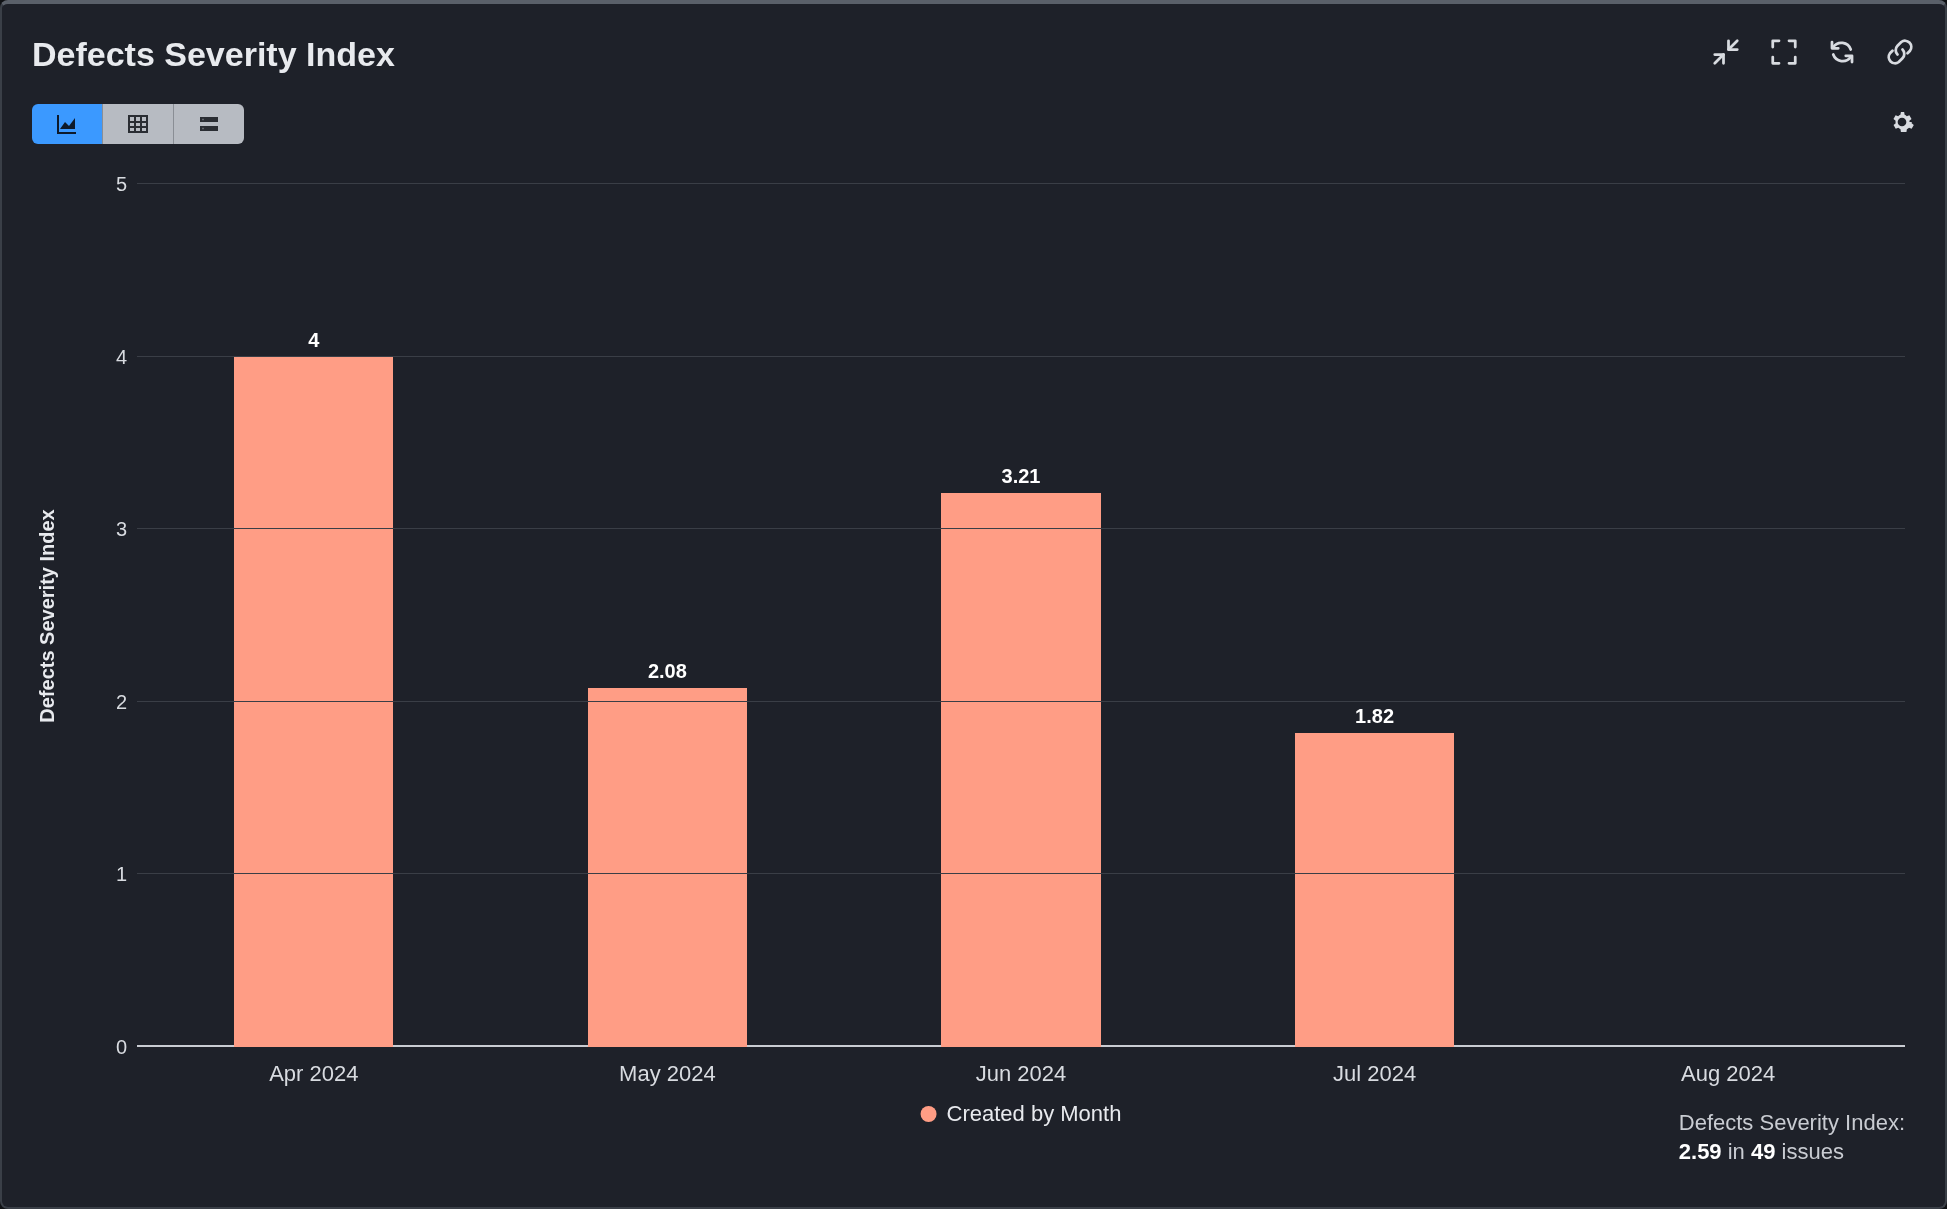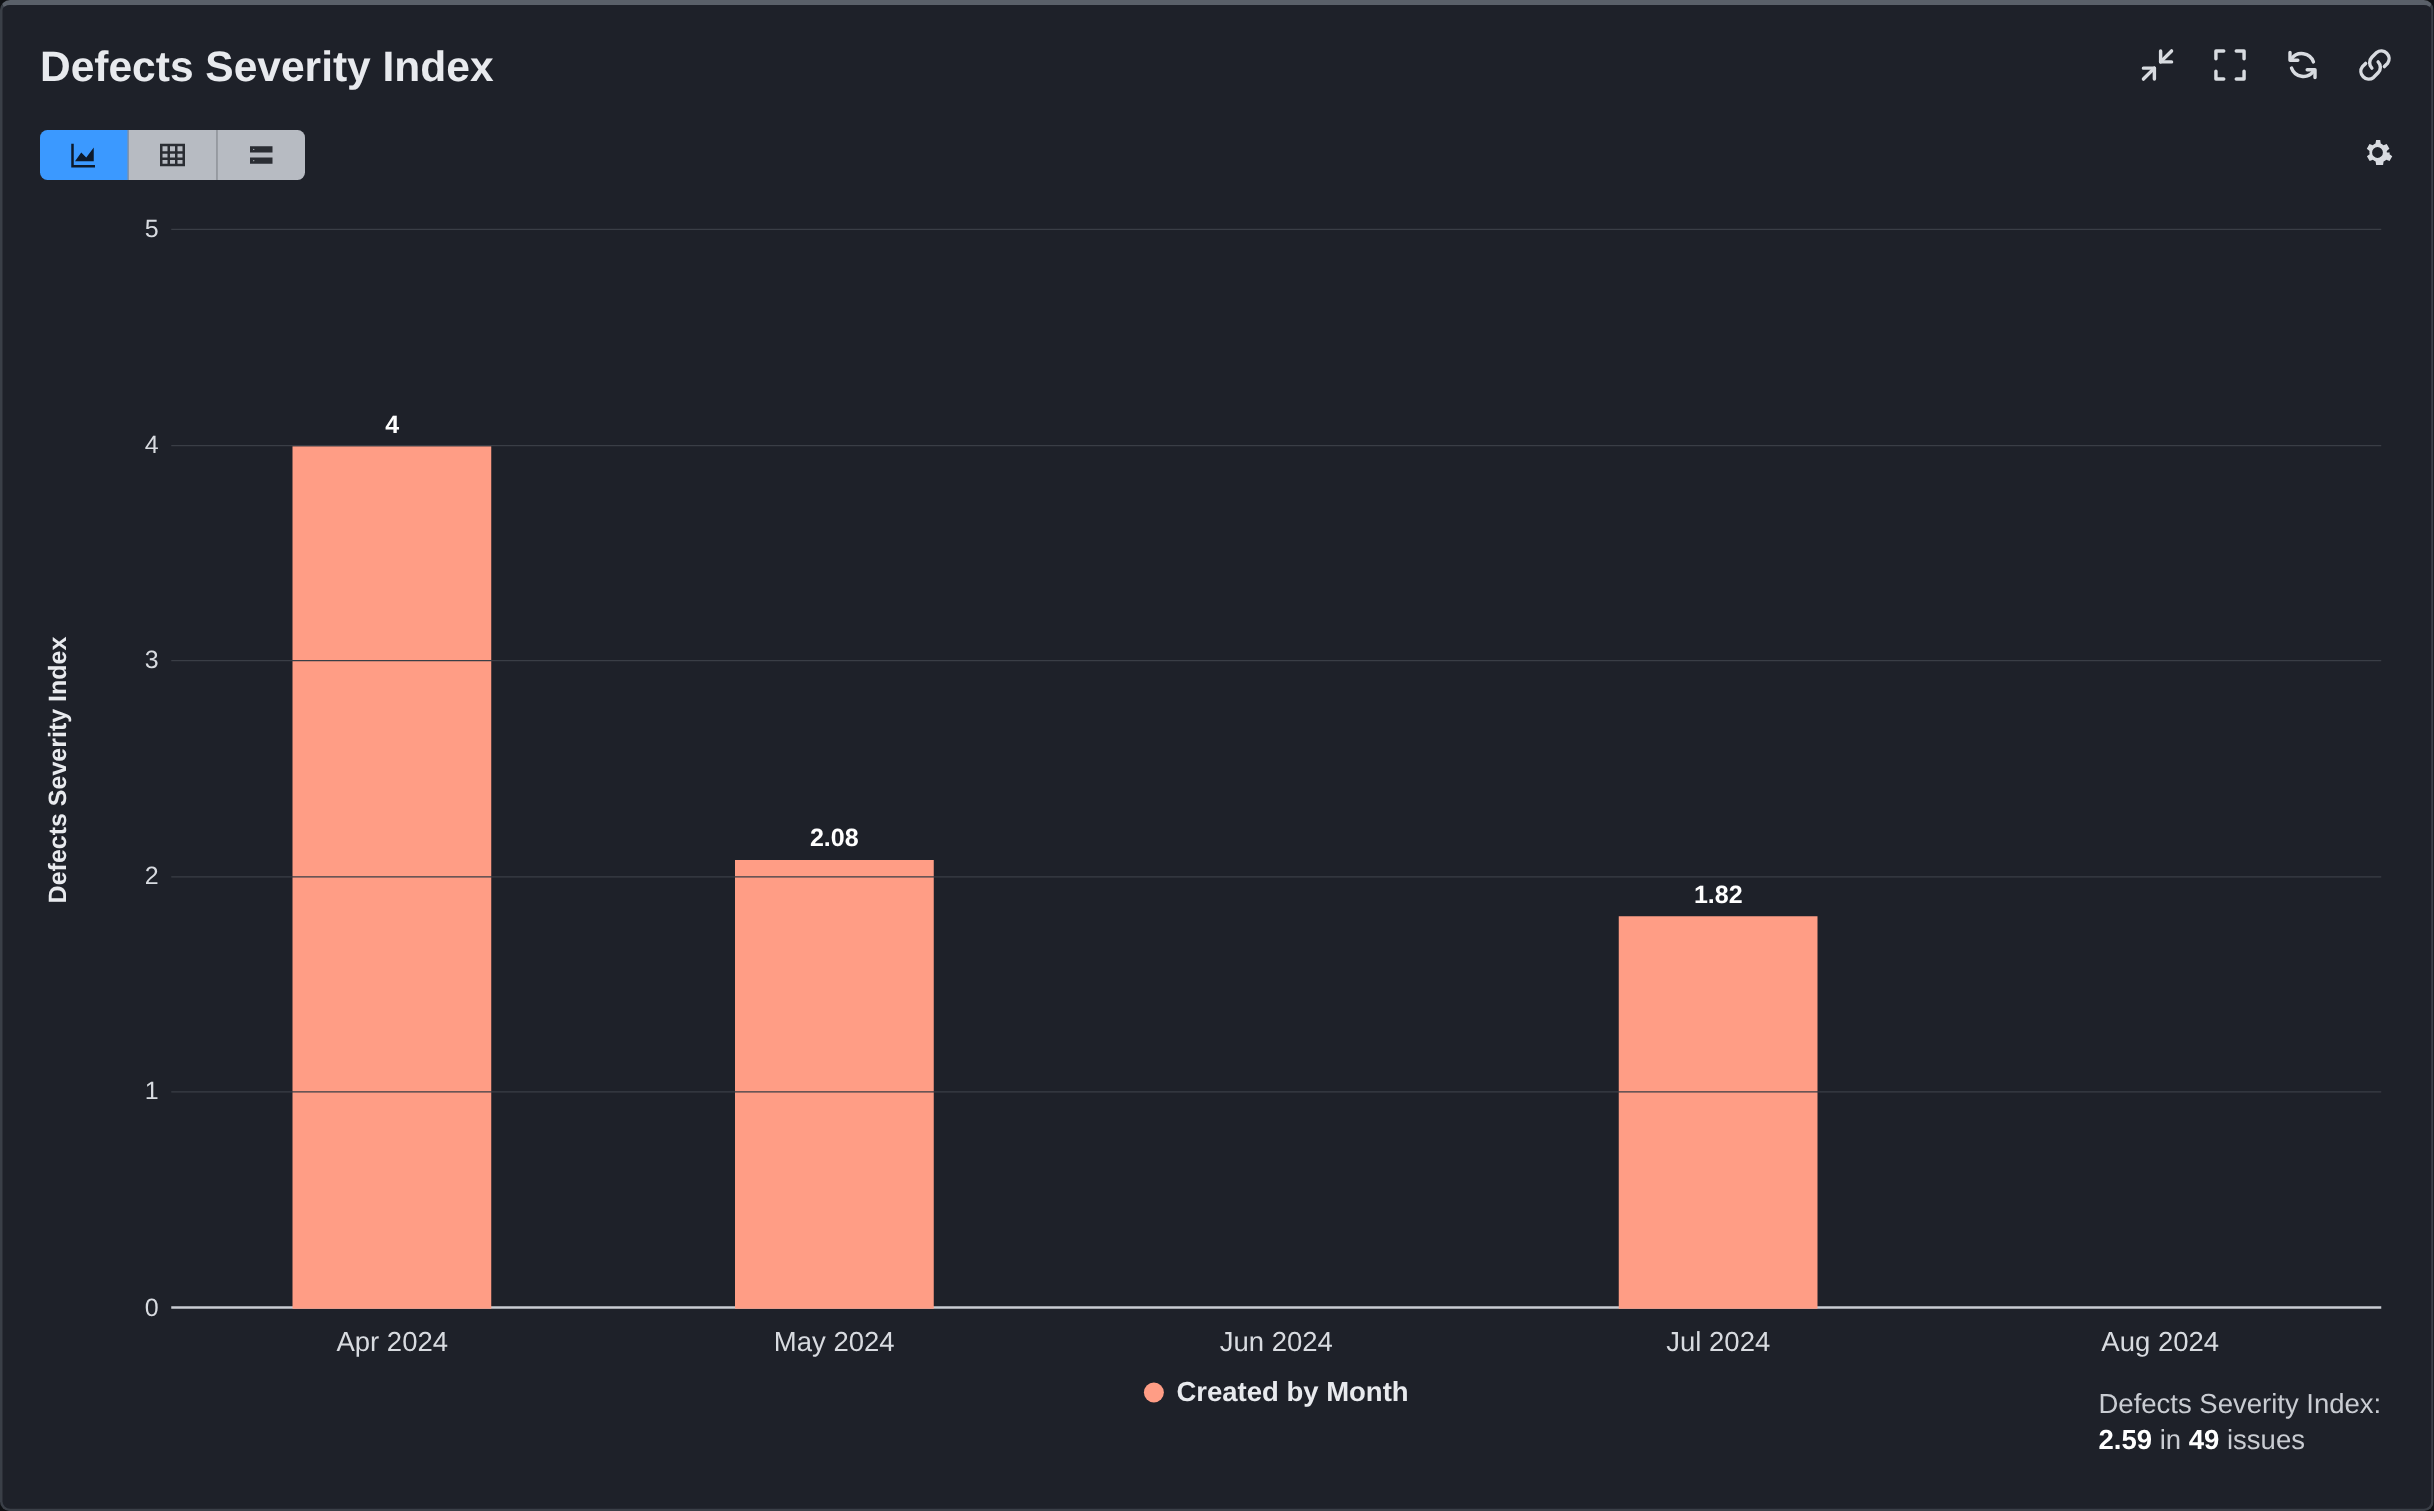--- a/index.html
+++ b/index.html
@@ -161,21 +161,21 @@
   }
   .legend{
     position:absolute;
     left:50%;
     transform:translateX(-50%);
     bottom:-80px;
     display:flex;
     align-items:center;
     gap:10px;
     font-size:22px;
-    font-weight:700;
+    font-weight:400;
     color:#e8eaee;
   }
   .legend-dot{
     width:16px;height:16px;border-radius:50%;
     background:#ff9d85;
   }
   .footer{
     position:absolute;
     right:40px;
     bottom:40px;
@@ -255,20 +255,23 @@
   <div class="chart-wrap">
     <div class="y-axis-title">Defects Severity Index</div>
     <div class="plot" id="plot">
       <div class="baseline"></div>
       <div class="bars" id="bars">
           <div class="bar" style="left: 5.5%; width: 9%; height: 80%; background: rgb(255, 157, 133);">
             <div class="bar-label">4</div>
           </div>
           <div class="bar" style="left: 25.5%; width: 9%; height: 41.6%; background: rgb(255, 157, 133); margin-top: 34px;">
             <div class="bar-label">2.08</div>
+          </div>
+          <div class="bar" style="left: 45.5%; width: 9%; height: 64.2%; background: rgb(255, 157, 133);">
+            <div class="bar-label">3.21</div>
           </div>
           <div class="bar" style="left: 65.5%; width: 9%; height: 36.4%; background: rgb(255, 157, 133);">
             <div class="bar-label">1.82</div>
           </div>
         </div>
       <div class="legend">
         <span class="legend-dot"></span>
         <span>Created by Month</span>
       </div>
     <div class="y-tick" style="bottom: 0%; transform: translateY(50%);">0</div>

